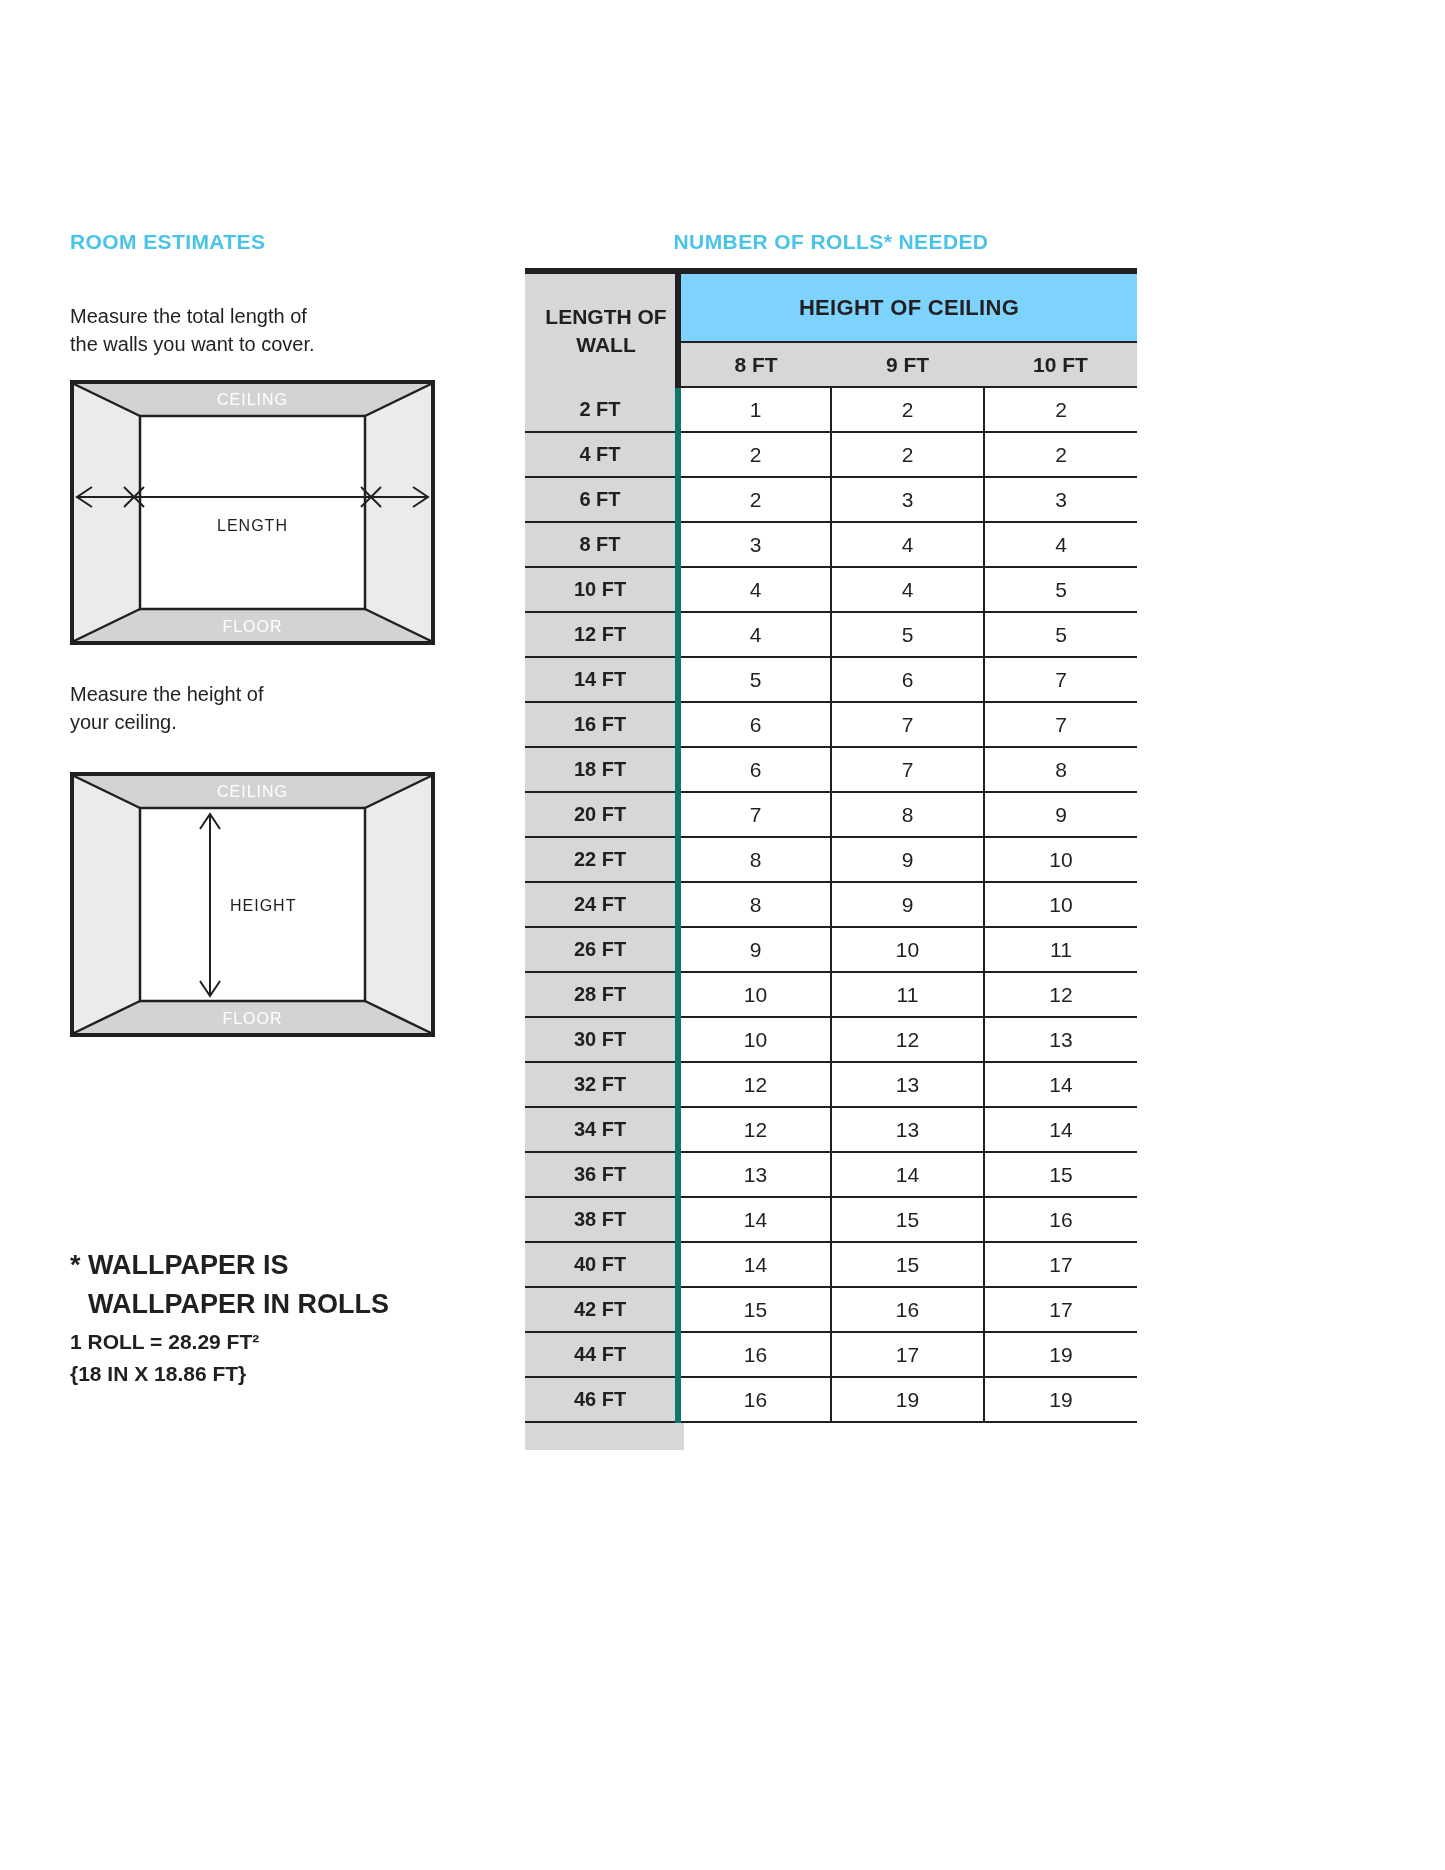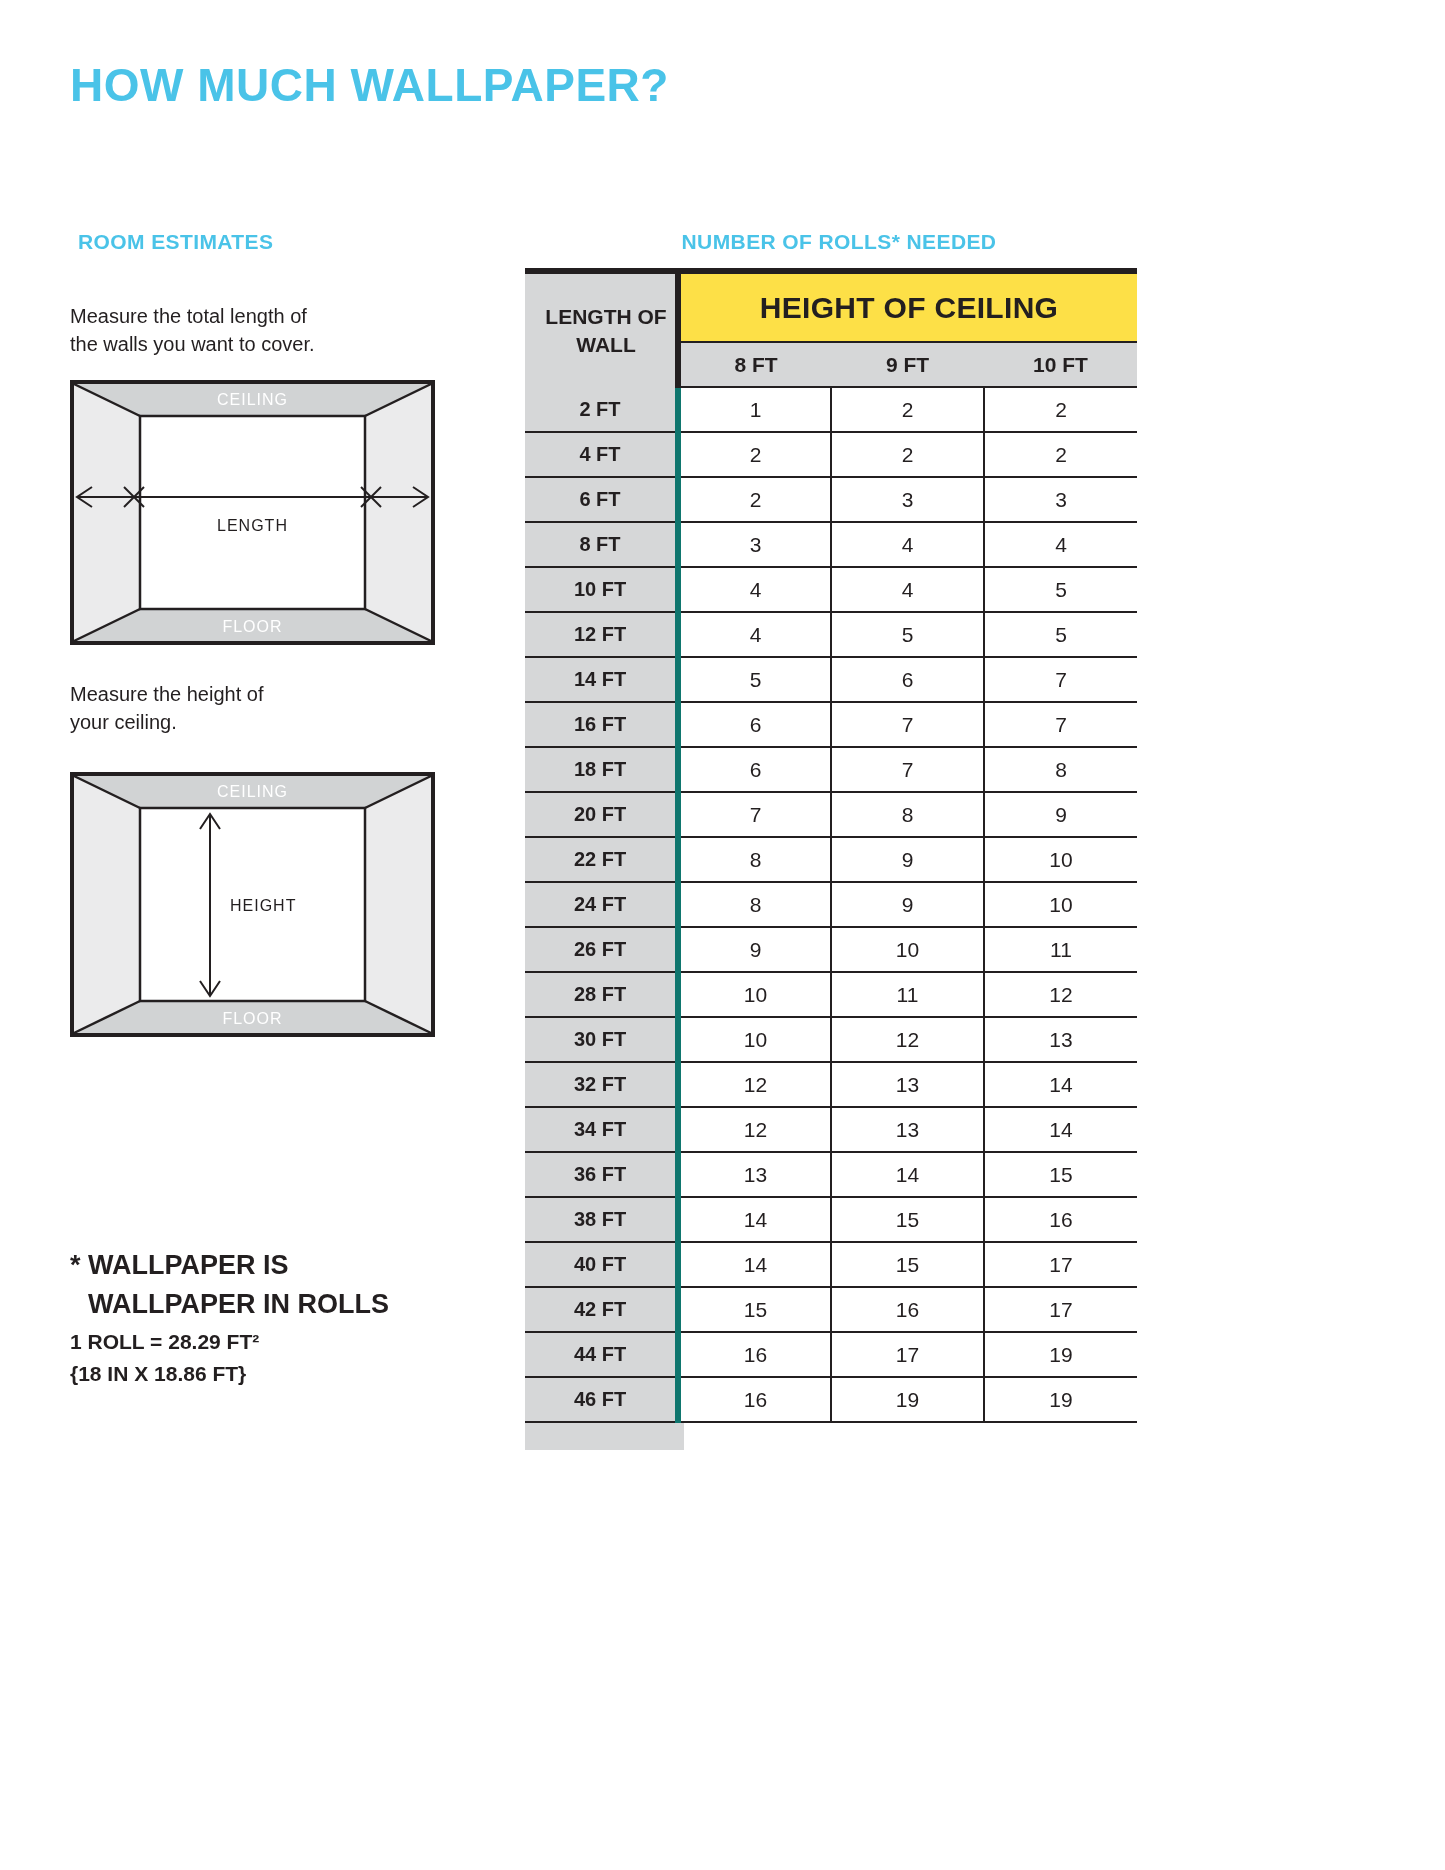--- a/index.html
+++ b/index.html
@@ -7,21 +7,21 @@
   body { font-family: "Liberation Sans", sans-serif; color: #231f20; }
   .page { position: relative; width: 1445px; height: 1870px; background: #ffffff; overflow: hidden; }
 
   .title {
     position: absolute; left: 70px; top: 58px;
     font-size: 46px; font-weight: bold; color: #4ac3e8; letter-spacing: 0.5px;
   }
 
   .section-heading {
     position: absolute; font-size: 21px; font-weight: bold;
-    color: #4ac3e8; letter-spacing: 0.4px; margin-left: 8px;
+    color: #4ac3e8; letter-spacing: 0.4px;
   }
   .room-estimates-heading { left: 70px; top: 230px; }
   .rolls-heading { left: 525px; top: 230px; width: 612px; text-align: center; }
 
   .para {
     position: absolute; left: 70px; width: 390px;
     font-size: 20px; line-height: 1.4; white-space: pre-line; color: #231f20;
   }
   .para-1 { top: 302px; }
   .para-2 { top: 680px; }
@@ -39,21 +39,21 @@
   .table-wrap { position: absolute; left: 525px; top: 268px; width: 612px; }
   table.rolls { border-collapse: collapse; width: 612px; table-layout: fixed; border-top: 6px solid #231f20; }
   table.rolls th, table.rolls td { text-align: center; vertical-align: middle; color: #231f20; }
 
   th.label-head {
     background: #d6d7d8; font-weight: bold; font-size: 21px; line-height: 1.3;
     border-right: 6px solid #231f20;
     padding-left: 12px;
   }
   th.group-head {
-    background: #fde047; font-weight: bold; font-size: 30px; height: 71px;
+    background: #7dd3fc; font-weight: bold; font-size: 22px; height: 71px;
     border-bottom: 2.5px solid #231f20; letter-spacing: 0.3px;
   }
   th.sub-head {
     background: #d6d7d8; font-weight: bold; font-size: 21px; height: 45px;
     border-bottom: 2.5px solid #231f20;
   }
   table.rolls tbody td { height: 45px; border-bottom: 2.5px solid #231f20; background: #ffffff; font-size: 21px; }
   table.rolls tbody td.rowlabel {
     background: #d6d7d8; font-weight: bold; font-size: 20px;
     border-right: 6px solid #0f766e;
@@ -62,21 +62,20 @@
 
   .table-stub { width: 159px; height: 27px; background: #d6d7d8; }
 
   svg text { font-family: "Liberation Sans", sans-serif; }
 </style>
 </head>
 <body>
 
 <div class="page">
 
-  <h1 class="title">HOW MUCH WALLPAPER?</h1>
 
   <div class="section-heading room-estimates-heading">ROOM ESTIMATES</div>
   <div class="section-heading rolls-heading">NUMBER OF ROLLS* NEEDED</div>
 
   <p class="para para-1">Measure the total length of
 the walls you want to cover.</p>
 
   <div class="diagram diagram-1">
     <svg viewBox="0 0 365 265" width="365" height="265">
       <rect x="2" y="2" width="361" height="261" fill="#ffffff" stroke="#231f20" stroke-width="4"></rect>

